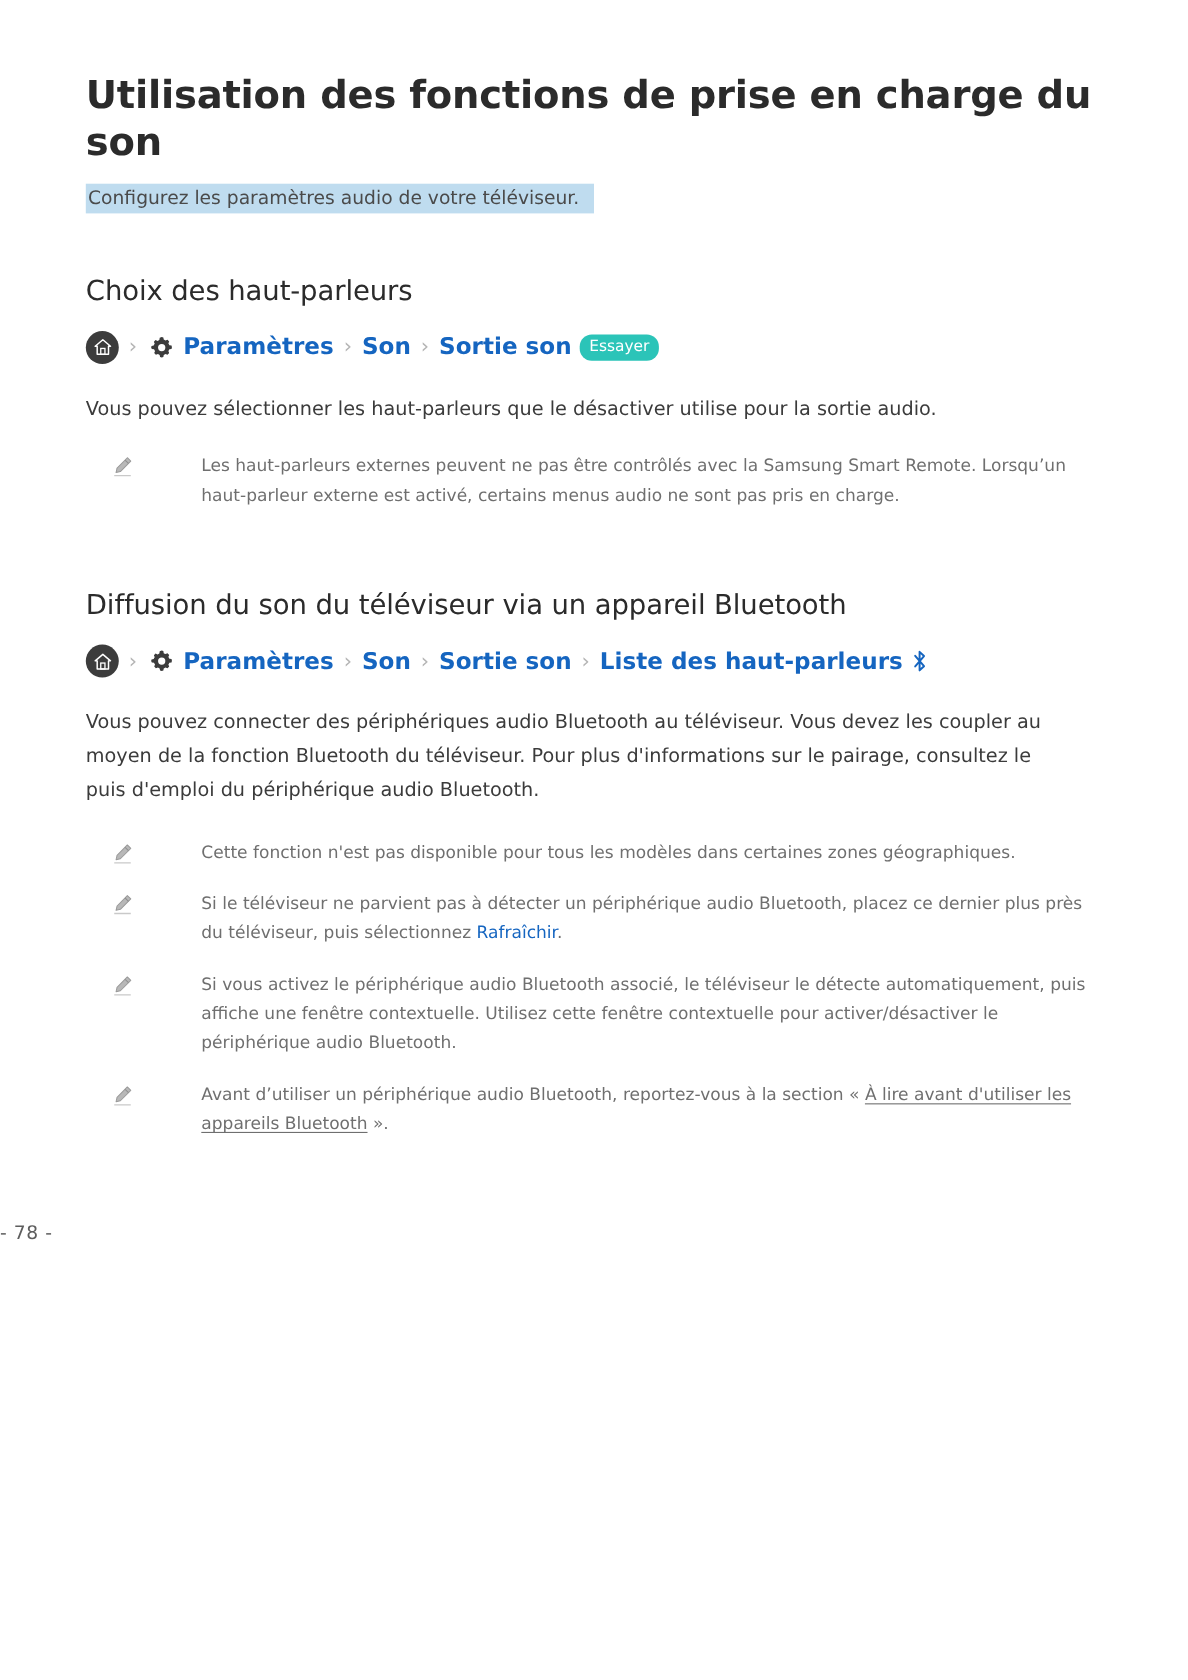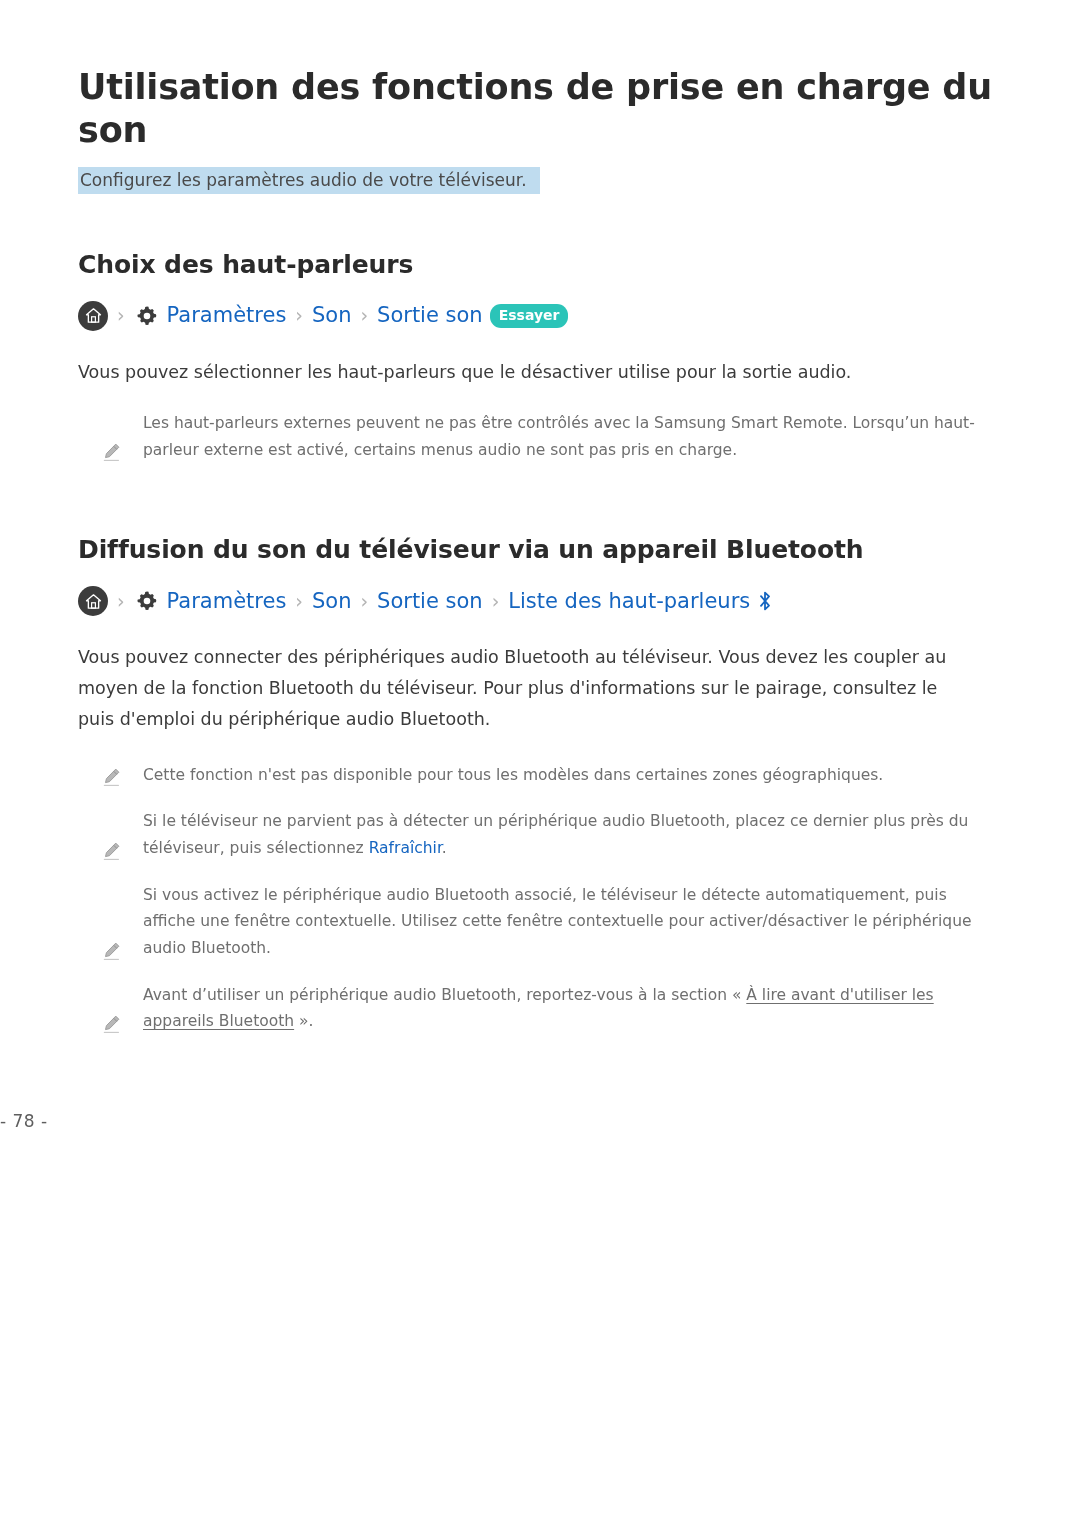--- a/index.html
+++ b/index.html
@@ -45,40 +45,40 @@
     padding: 3px 13px 4px 2px;
     line-height: 1.55;
     box-decoration-break: clone;
     -webkit-box-decoration-break: clone;
   }
 
   
   .section-heading {
     margin: 0;
     font-size: 25px;
-    font-weight: 700;
+    font-weight: 400;
     color: #2b2b2b;
     letter-spacing: -0.1px;
   }
   .sec1-heading { padding-top: 56px; }
   .sec2-heading { padding-top: 72px; }
 
   
   .breadcrumb {
     display: flex;
     align-items: center;
     flex-wrap: wrap;
     margin-top: 22px;
     font-size: 21px;
     color: #1565c0;
     line-height: 1;
   }
   .crumb {
     color: #1565c0;
-    font-weight: 400;
+    font-weight: 700;
     white-space: nowrap;
   }
   .crumb-sep {
     color: #b5b5b5;
     font-size: 19px;
     margin: 0 9px;
     font-weight: 400;
     line-height: 1;
   }
   .home-icon {
@@ -112,21 +112,21 @@
     flex: 0 0 auto;
   }
   .bt-icon svg { display: block; }
   .try-badge {
     display: inline-block;
     margin-left: 7px;
     padding: 2px 9px 3px 9px;
     background: #2bc4b8;
     color: #ffffff;
     font-size: 14px;
-    font-weight: 700;
+    font-weight: 400;
     border-radius: 11px;
     line-height: 1.35;
     vertical-align: 2px;
   }
 
   
   .body-text {
     margin: 0;
     padding-top: 26px;
     font-size: 17.5px;
@@ -139,23 +139,24 @@
   
   .notes {
     margin: 0;
     padding: 0;
     list-style: none;
   }
   .sec1-notes { padding-top: 22px; }
   .sec2-notes { padding-top: 26px; }
   .note {
     display: flex;
-    align-items: flex-end;
+    align-items: flex-start;
     margin-bottom: 20px;
     padding-left: 22px;
+    gap: 40px;
   }
   .note:last-child { margin-bottom: 0; }
   .pencil-icon {
     flex: 0 0 auto;
     width: 22px;
     height: 22px;
     margin-top: 3px;
     margin-right: 21px;
   }
   .pencil-icon svg { display: block; }

